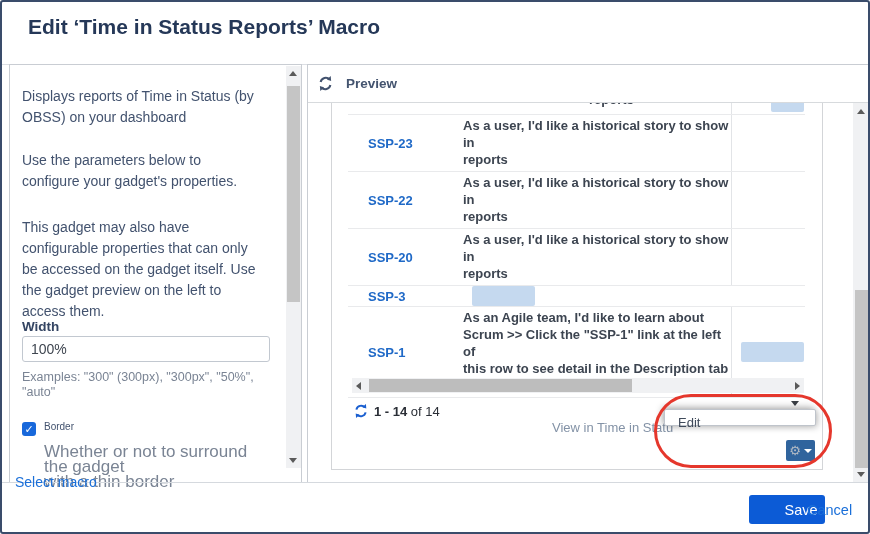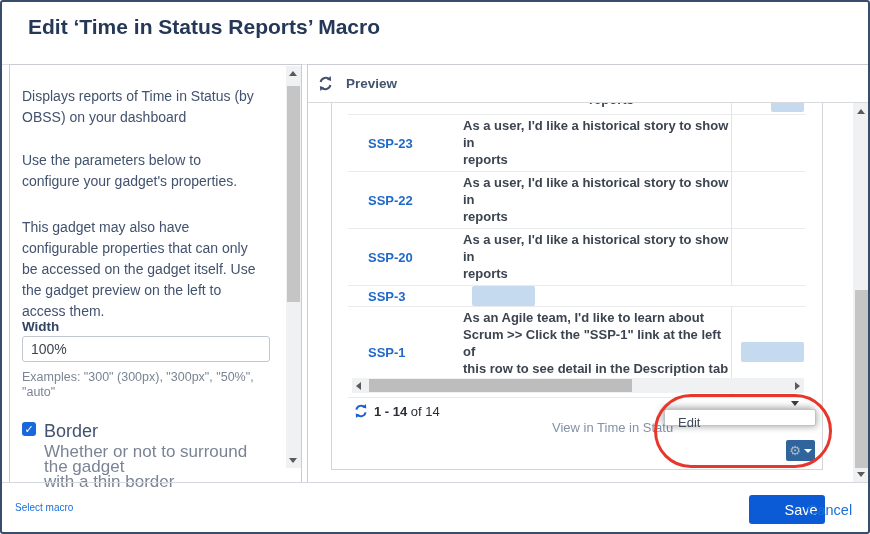--- a/index.html
+++ b/index.html
@@ -16,21 +16,21 @@
   .preview-panel{left:305px;top:62px;width:563px;height:418px;box-sizing:border-box;border:1px solid #c9cdd3;border-bottom:none;background:#fff;}
   .footer-divider{left:0;right:0;top:480px;height:1px;background:#d5d9de;}
 
   
   .para{left:12px;width:256px;font-size:14px;line-height:21px;color:#42526e;}
   .p1{top:21px;} .p2{top:85px;} .p3{top:152px;}
   .width-label{left:12px;top:254px;font-size:13.5px;font-weight:700;color:#344563;}
   .width-input{left:12px;top:271px;width:230px;height:24px;box-sizing:content-box;border:1px solid #c2c8d0;border-radius:3px;padding:0 8px;font-family:"Liberation Sans",sans-serif;font-size:14px;color:#3f4650;background:#fff;}
   .examples{left:12px;top:305px;width:256px;font-size:12.5px;line-height:15px;color:#7a8494;}
   .checkbox{left:12px;top:357px;width:14px;height:14px;background:#1868db;border-radius:3px;color:#fff;font-size:11px;line-height:14px;text-align:center;}
-  .border-label{left:34px;top:356px;font-size:18px;color:#42526e;}
+  .border-label{left:34px;top:356px;font-size:10px;color:#42526e;}
   .border-help{left:34px;top:379px;width:230px;font-size:17px;line-height:15px;color:#7a8494;}
 
   
   .sb-track{background:#f0f1f3;}
   .sb-thumb{position:absolute;background:#c5c5c5;}
   .tri{position:absolute;width:0;height:0;}
   .tri-up{border-left:4px solid transparent;border-right:4px solid transparent;border-bottom:5px solid #5a5a5a;}
   .tri-down{border-left:4px solid transparent;border-right:4px solid transparent;border-top:5px solid #5a5a5a;}
   .tri-left{border-top:4px solid transparent;border-bottom:4px solid transparent;border-right:5px solid #5a5a5a;}
   .tri-right{border-top:4px solid transparent;border-bottom:4px solid transparent;border-left:5px solid #5a5a5a;}
@@ -70,21 +70,21 @@
   
   .menu-popup{left:356px;top:344px;width:152px;height:17px;box-sizing:border-box;background:#fff;border:1px solid #bfc4cb;border-radius:2px;box-shadow:-2px -2px 7px rgba(0,0,0,.28),2px 2px 6px rgba(0,0,0,.18);z-index:5;}
   .menu-item{padding-left:13px;line-height:25px;font-size:13px;color:#3f4a5a;}
   .hidden-caret{left:483px;top:336px;z-index:4;border-left:4px solid transparent;border-right:4px solid transparent;border-top:5px solid #3a3f45;}
   .gear-btn{left:478px;top:375px;width:29px;height:21px;background:#30649d;border-radius:2px;display:flex;align-items:center;justify-content:center;gap:3px;z-index:3;}
   .gear-glyph{font-family:"DejaVu Sans",sans-serif;font-size:13px;color:#b2bac4;line-height:1;}
   .gear-caret{width:0;height:0;border-left:4px solid transparent;border-right:4px solid transparent;border-top:4px solid #fff;}
   .red-ellipse{left:346px;top:329px;width:178px;height:74px;box-sizing:border-box;border:3.5px solid #e5372c;border-radius:42px;z-index:10;pointer-events:none;}
 
   
-  .select-macro{left:13px;top:500px;font-size:10px;color:#1a6fd9;cursor:pointer;}
+  .select-macro{left:13px;top:472px;font-size:14px;color:#1a6fd9;cursor:pointer;}
   .save-btn{left:747px;top:493px;width:48px;height:29px;background:#0c5bd6;border-radius:3px;color:#fff;font-size:14.5px;display:flex;align-items:center;justify-content:center;cursor:pointer;padding-left:28px;}
   .cancel-link{left:805px;top:500px;font-size:14.5px;color:#1a6fd9;cursor:pointer;}
 </style>
 </head>
 <body>
 
 <div class="dialog">
 
   <div class="abs title">Edit ‘Time in Status Reports’ Macro</div>
   <div class="abs title-divider"></div>

